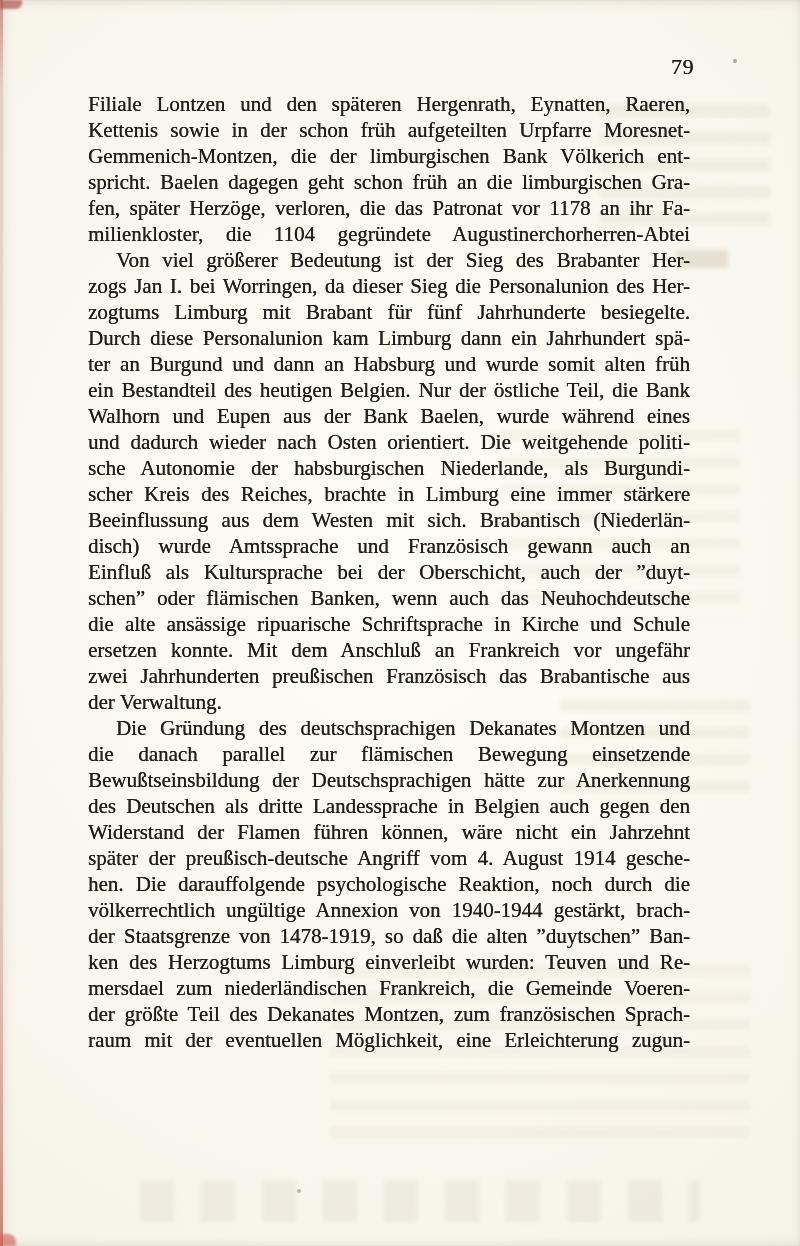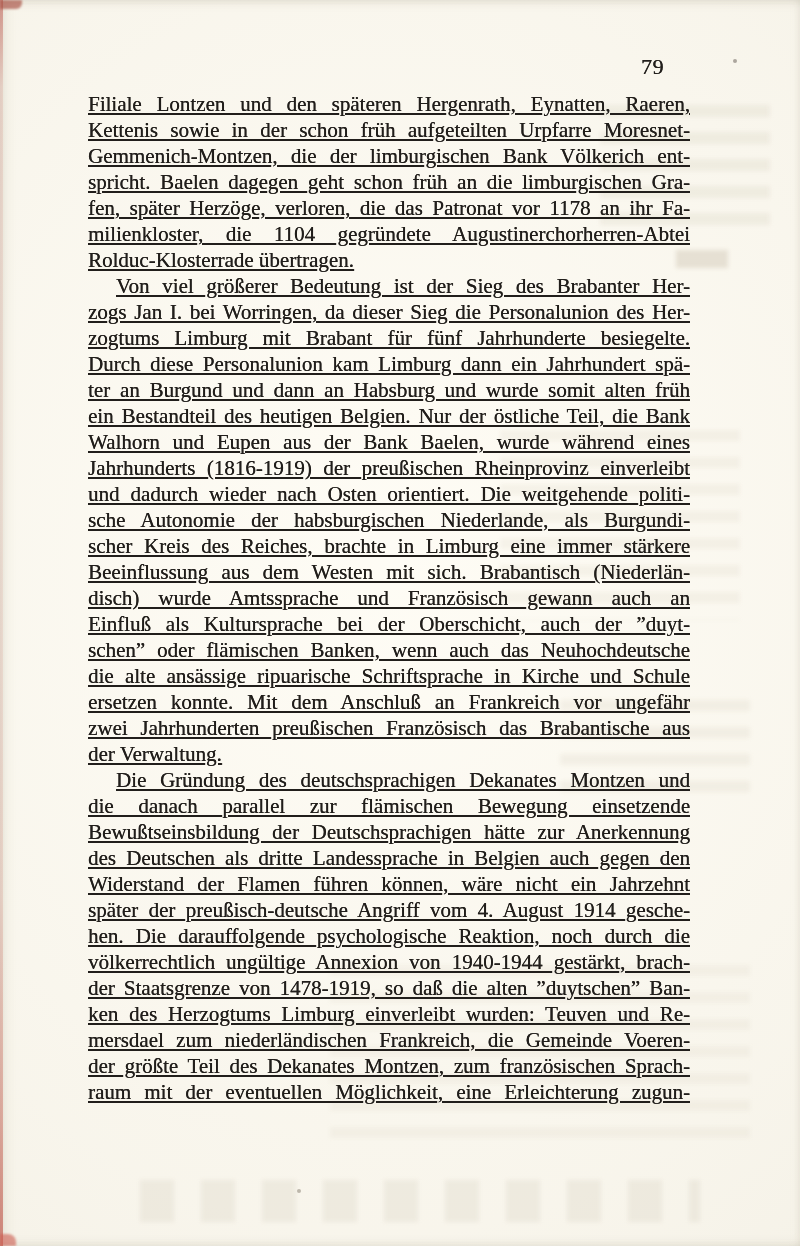--- a/index.html
+++ b/index.html
@@ -64,38 +64,37 @@
   .smudge-1 { left: 600px; top: 105px;  width: 170px; height: 130px; background: repeating-linear-gradient(to bottom, rgba(186,176,152,0.14) 0 12px, rgba(0,0,0,0) 12px 27px); }
   .smudge-2 { left: 676px; top: 250px;  width: 52px;  height: 18px;  background: rgba(184,173,148,0.30); }
   .smudge-3 { left: 500px; top: 430px;  width: 240px; height: 190px; background: repeating-linear-gradient(to bottom, rgba(186,176,152,0.10) 0 11px, rgba(0,0,0,0) 11px 27px); }
   .smudge-4 { left: 560px; top: 700px;  width: 190px; height: 95px;  background: repeating-linear-gradient(to bottom, rgba(186,176,152,0.12) 0 11px, rgba(0,0,0,0) 11px 27px); }
   .smudge-5 { left: 330px; top: 965px;  width: 420px; height: 175px; background: repeating-linear-gradient(to bottom, rgba(186,176,152,0.09) 0 11px, rgba(0,0,0,0) 11px 27px); }
   .smudge-6 { left: 140px; top: 1180px; width: 560px; height: 42px;  background: repeating-linear-gradient(to right, rgba(182,172,148,0.14) 0 34px, rgba(0,0,0,0) 34px 61px); }
 
   
   .page-number {
     position: absolute;
-    left: 641px; top: 54px;
+    left: 671px; top: 54px;
     width: 48px;
     font-size: 22px;
     line-height: 26px;
     text-align: left;
     letter-spacing: 0.5px;
     text-shadow: 0.2px 0 0 currentColor;
   }
 
   
   .text-block {
     position: absolute;
     left: 88px; top: 91px;
     width: 602px;
     font-size: 21px;
     line-height: 26px;
     text-shadow: 0.2px 0 0 currentColor;
-    text-decoration: underline;
   }
   .paragraph { margin: 0; }
   .line {
     height: 26px;
     overflow: hidden;
     text-align: justify;
     text-align-last: justify;
     text-justify: inter-word;
     white-space: normal;
   }
@@ -124,31 +123,29 @@
   <div class="page-number">79</div>
 
   <div class="text-block">
       <div class="paragraph">
         <div class="line">Filiale Lontzen und den späteren Hergenrath, Eynatten, Raeren,</div>
         <div class="line">Kettenis sowie in der schon früh aufgeteilten Urpfarre Moresnet-</div>
         <div class="line">Gemmenich-Montzen, die der limburgischen Bank Völkerich ent-</div>
         <div class="line">spricht. Baelen dagegen geht schon früh an die limburgischen Gra-</div>
         <div class="line">fen, später Herzöge, verloren, die das Patronat vor 1178 an ihr Fa-</div>
         <div class="line">milienkloster, die 1104 gegründete Augustinerchorherren-Abtei</div>
-        <div class="line line-left">Rolduc-Klosterrade übertragen.</div>
       </div>
       <div class="paragraph">
         <div class="line line-indent">Von viel größerer Bedeutung ist der Sieg des Brabanter Her-</div>
         <div class="line">zogs Jan I. bei Worringen, da dieser Sieg die Personalunion des Her-</div>
         <div class="line">zogtums Limburg mit Brabant für fünf Jahrhunderte besiegelte.</div>
         <div class="line">Durch diese Personalunion kam Limburg dann ein Jahrhundert spä-</div>
         <div class="line">ter an Burgund und dann an Habsburg und wurde somit alten früh</div>
         <div class="line">ein Bestandteil des heutigen Belgien. Nur der östliche Teil, die Bank</div>
         <div class="line">Walhorn und Eupen aus der Bank Baelen, wurde während eines</div>
-        <div class="line">Jahrhunderts (1816-1919) der preußischen Rheinprovinz einverleibt</div>
         <div class="line">und dadurch wieder nach Osten orientiert. Die weitgehende politi-</div>
         <div class="line">sche Autonomie der habsburgischen Niederlande, als Burgundi-</div>
         <div class="line">scher Kreis des Reiches, brachte in Limburg eine immer stärkere</div>
         <div class="line">Beeinflussung aus dem Westen mit sich. Brabantisch (Niederlän-</div>
         <div class="line">disch) wurde Amtssprache und Französisch gewann auch an</div>
         <div class="line">Einfluß als Kultursprache bei der Oberschicht, auch der ”duyt-</div>
         <div class="line">schen” oder flämischen Banken, wenn auch das Neuhochdeutsche</div>
         <div class="line">die alte ansässige ripuarische Schriftsprache in Kirche und Schule</div>
         <div class="line">ersetzen konnte. Mit dem Anschluß an Frankreich vor ungefähr</div>
         <div class="line">zwei Jahrhunderten preußischen Französisch das Brabantische aus</div>

